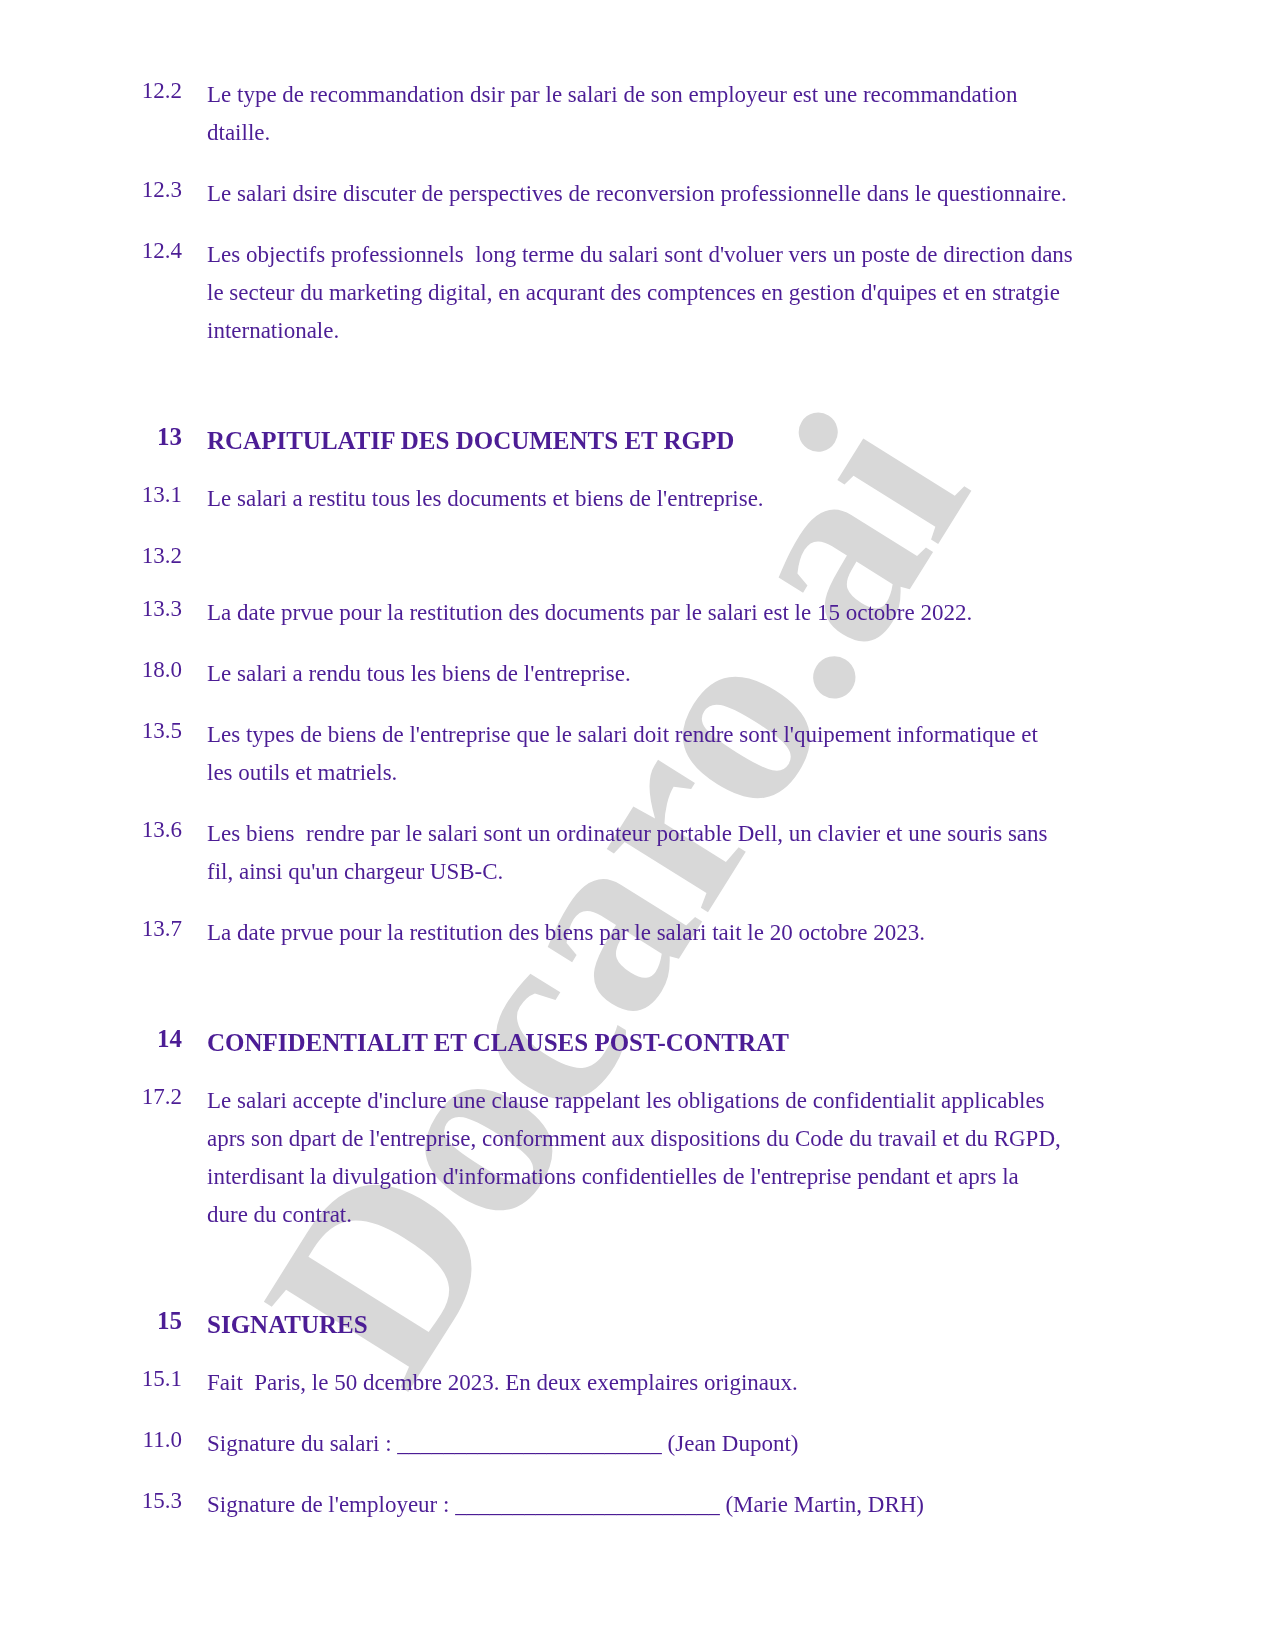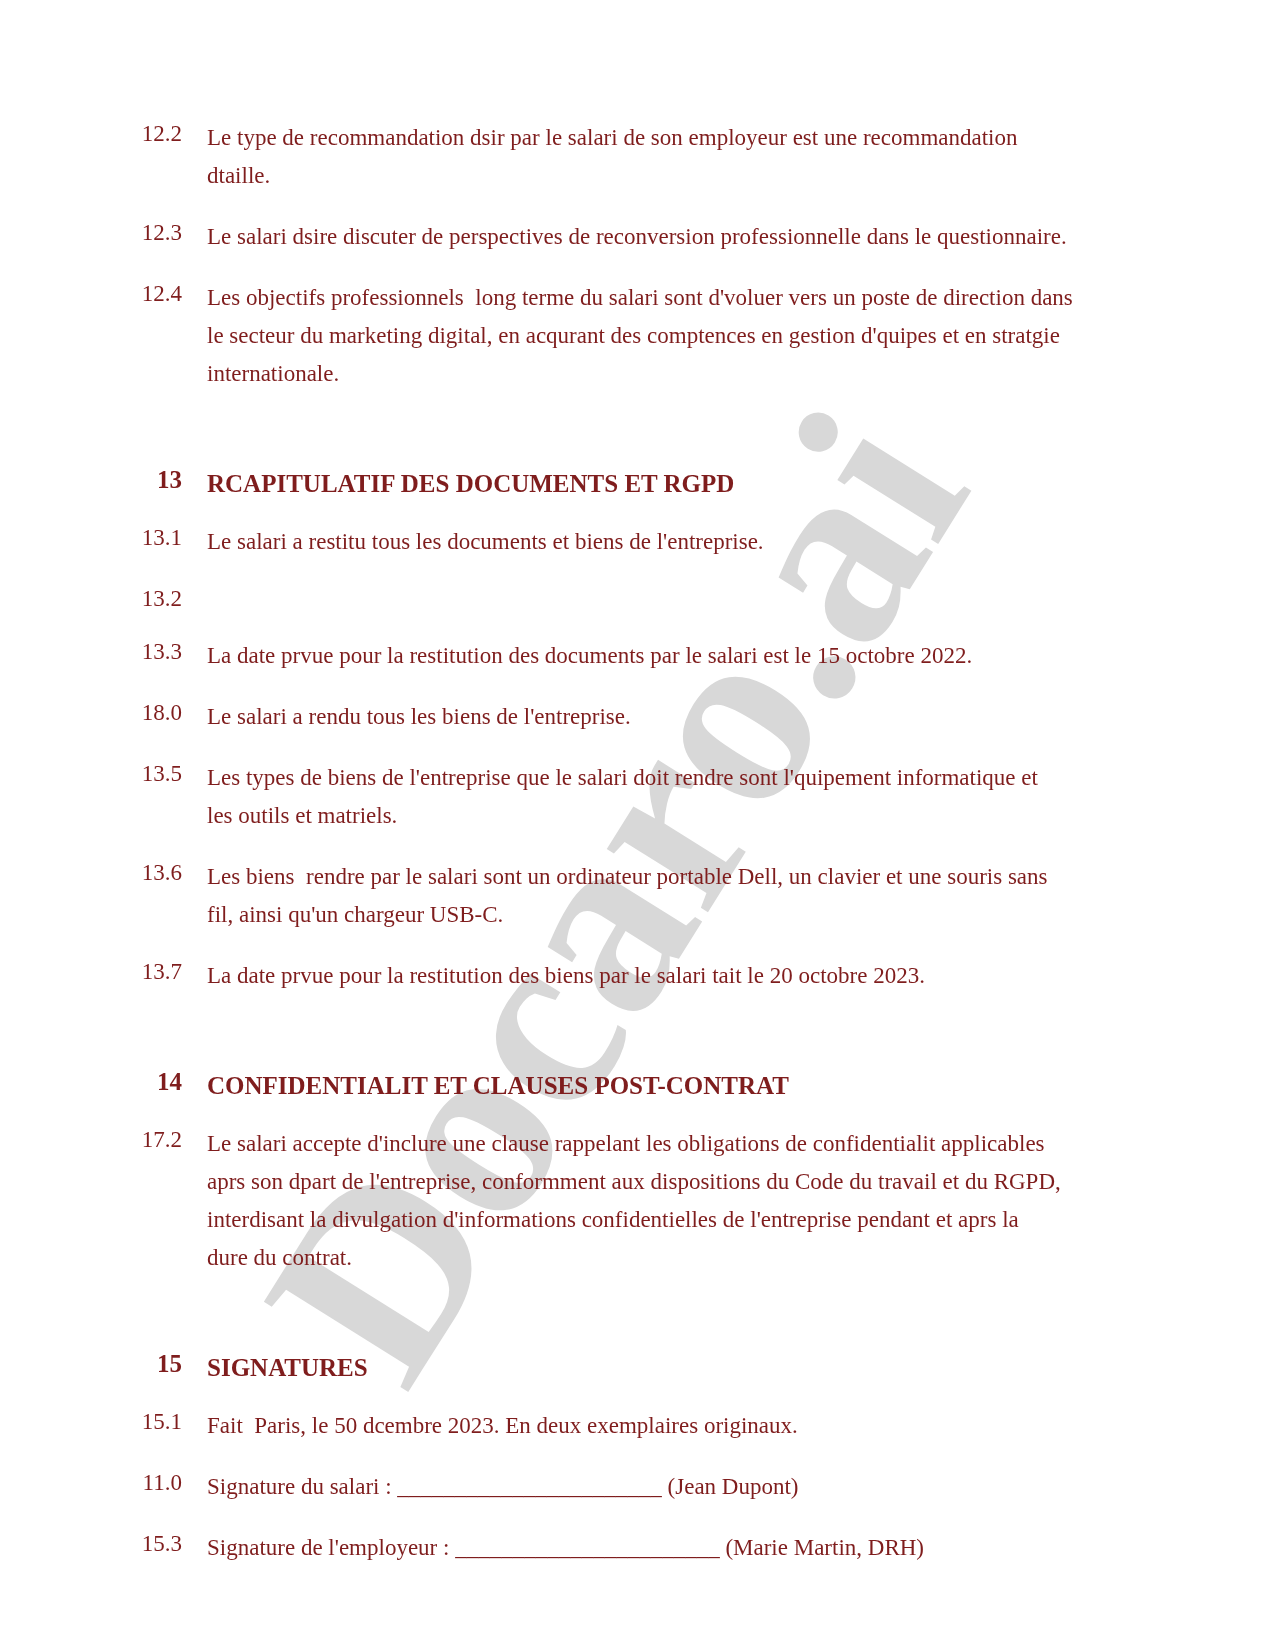--- a/index.html
+++ b/index.html
@@ -24,22 +24,22 @@
     font-weight: bold;
     line-height: 1;
     color: #d8d8d8;
     white-space: nowrap;
     z-index: 0;
     user-select: none;
   }
   .content {
     position: relative;
     z-index: 1;
-    padding: 119px 0 0 135px;
-    color: #7f1d1d;
+    padding: 76px 0 0 135px;
+    color: #4c1d95;
   }
   .row {
     display: flex;
     align-items: flex-start;
     margin-bottom: 23px;
   }
   .num {
     flex: 0 0 47px;
     text-align: right;
     font-size: 23px;

